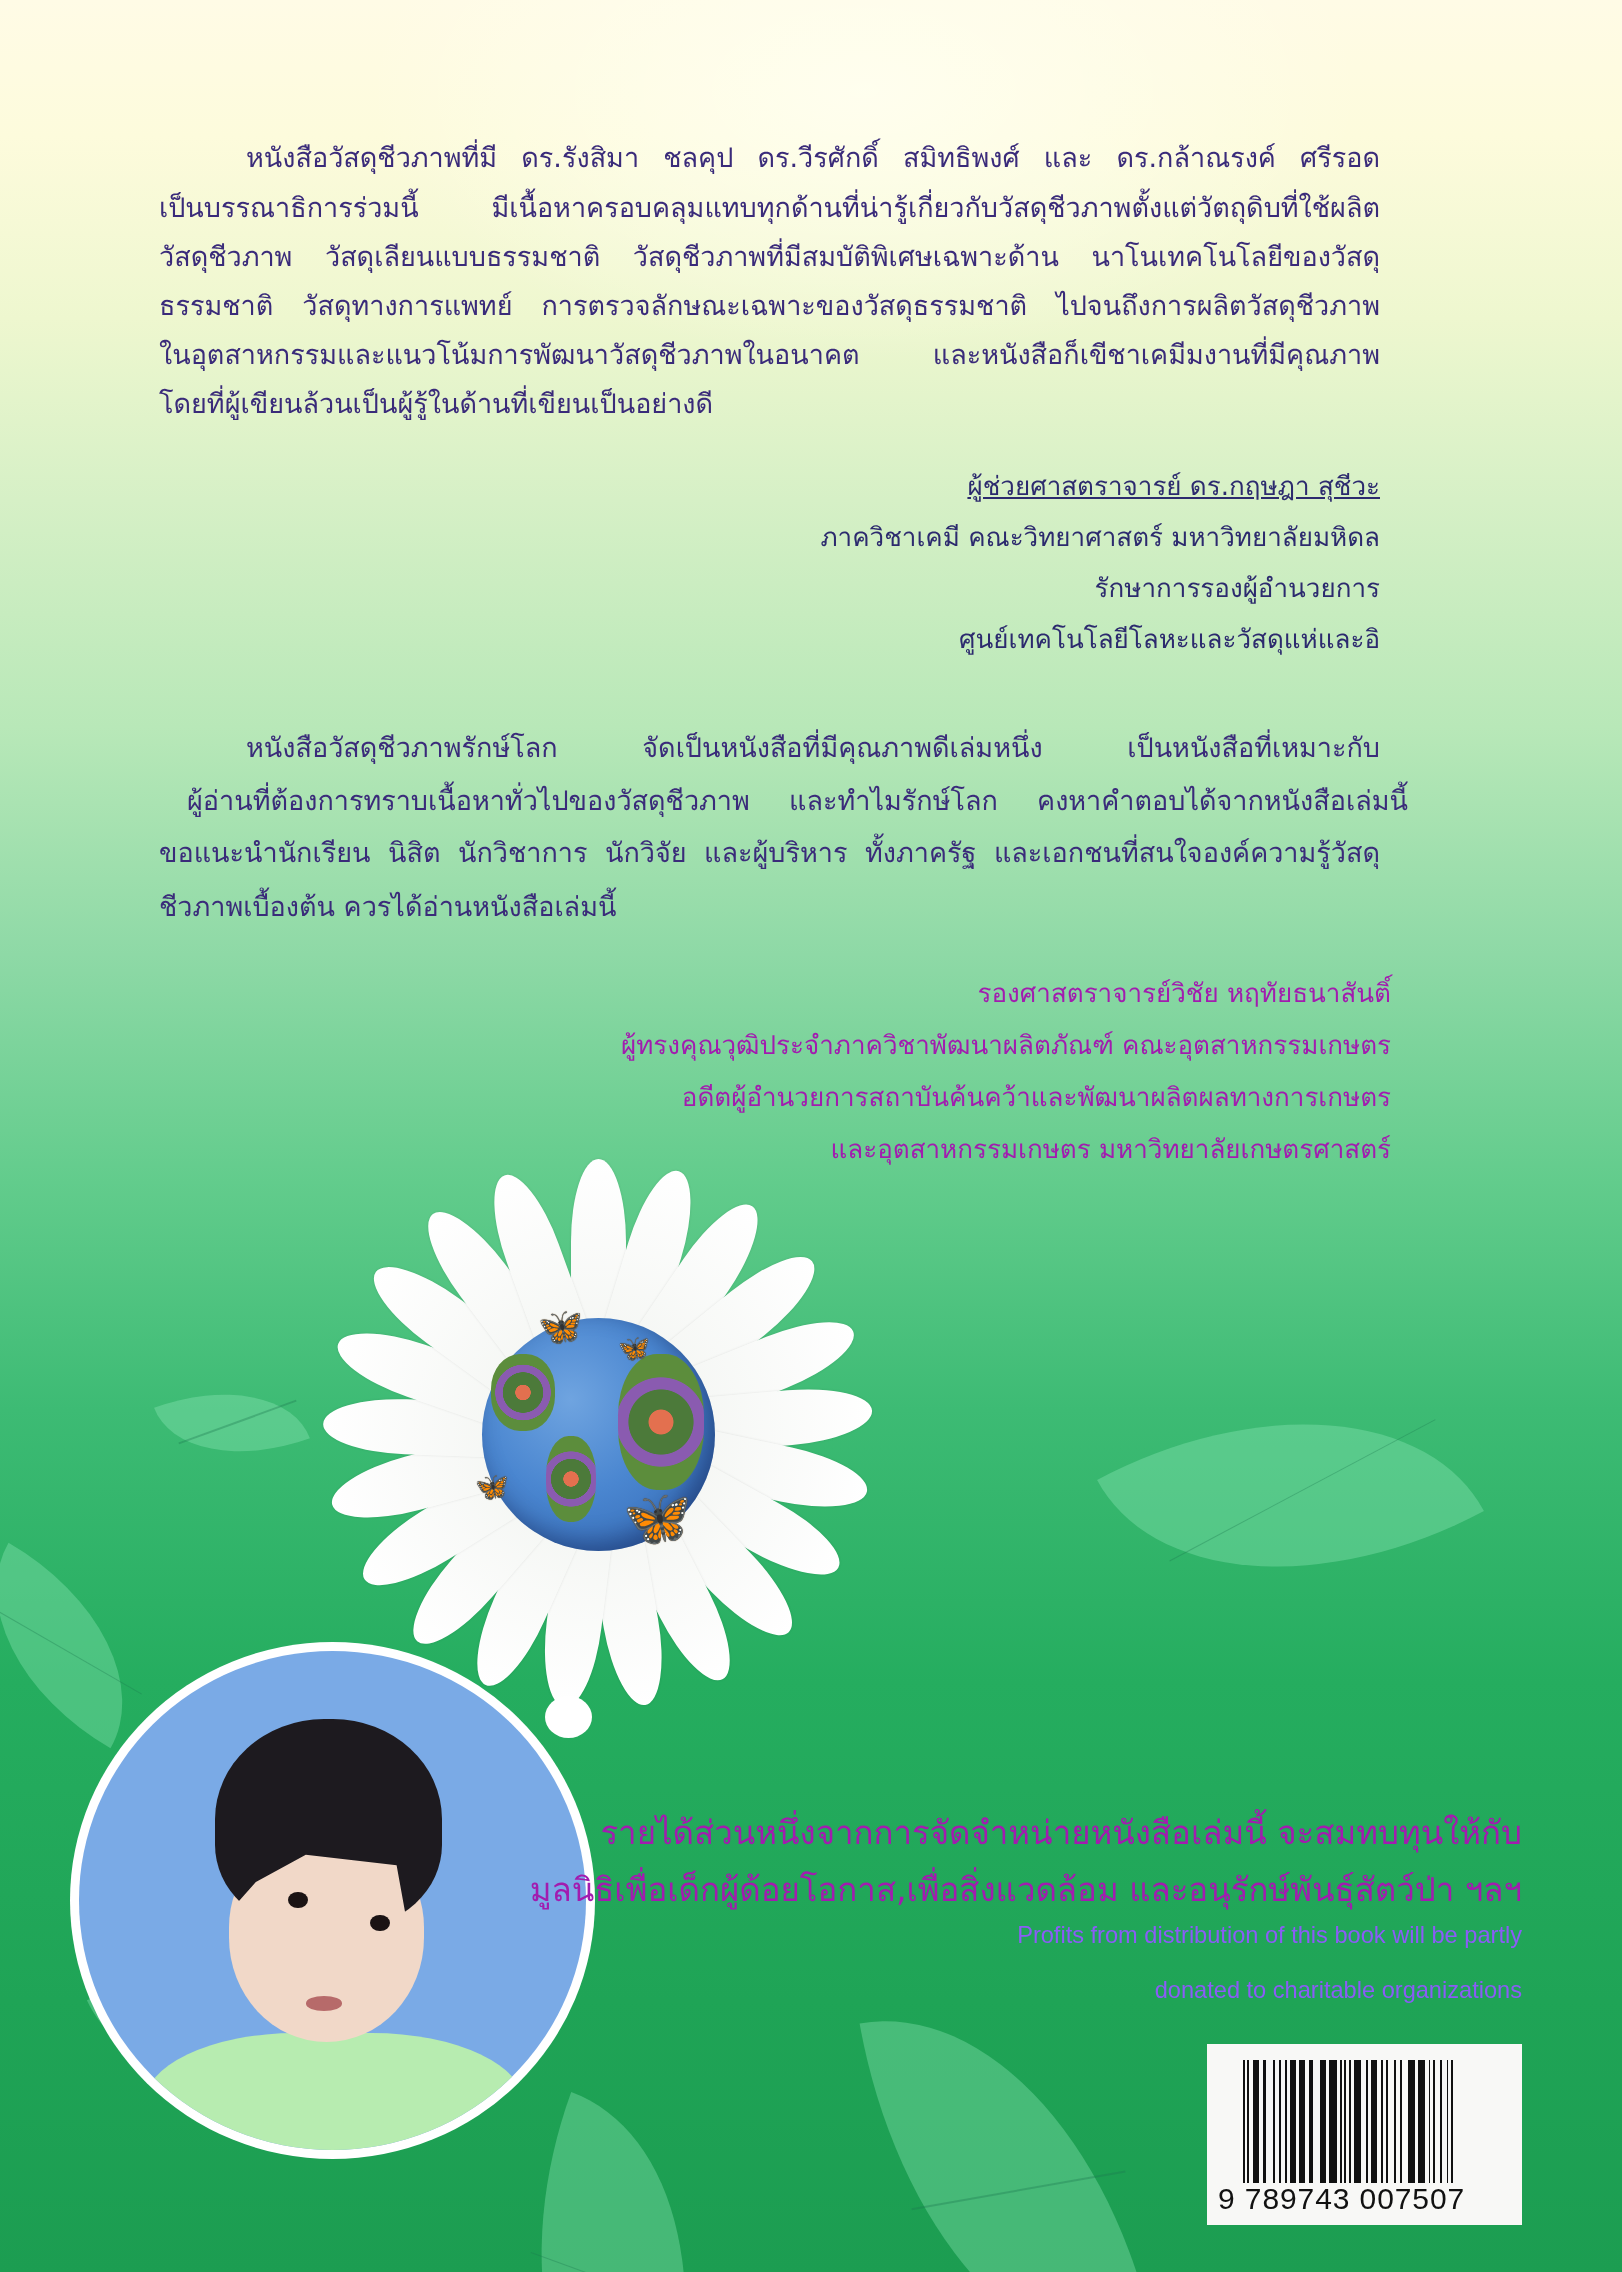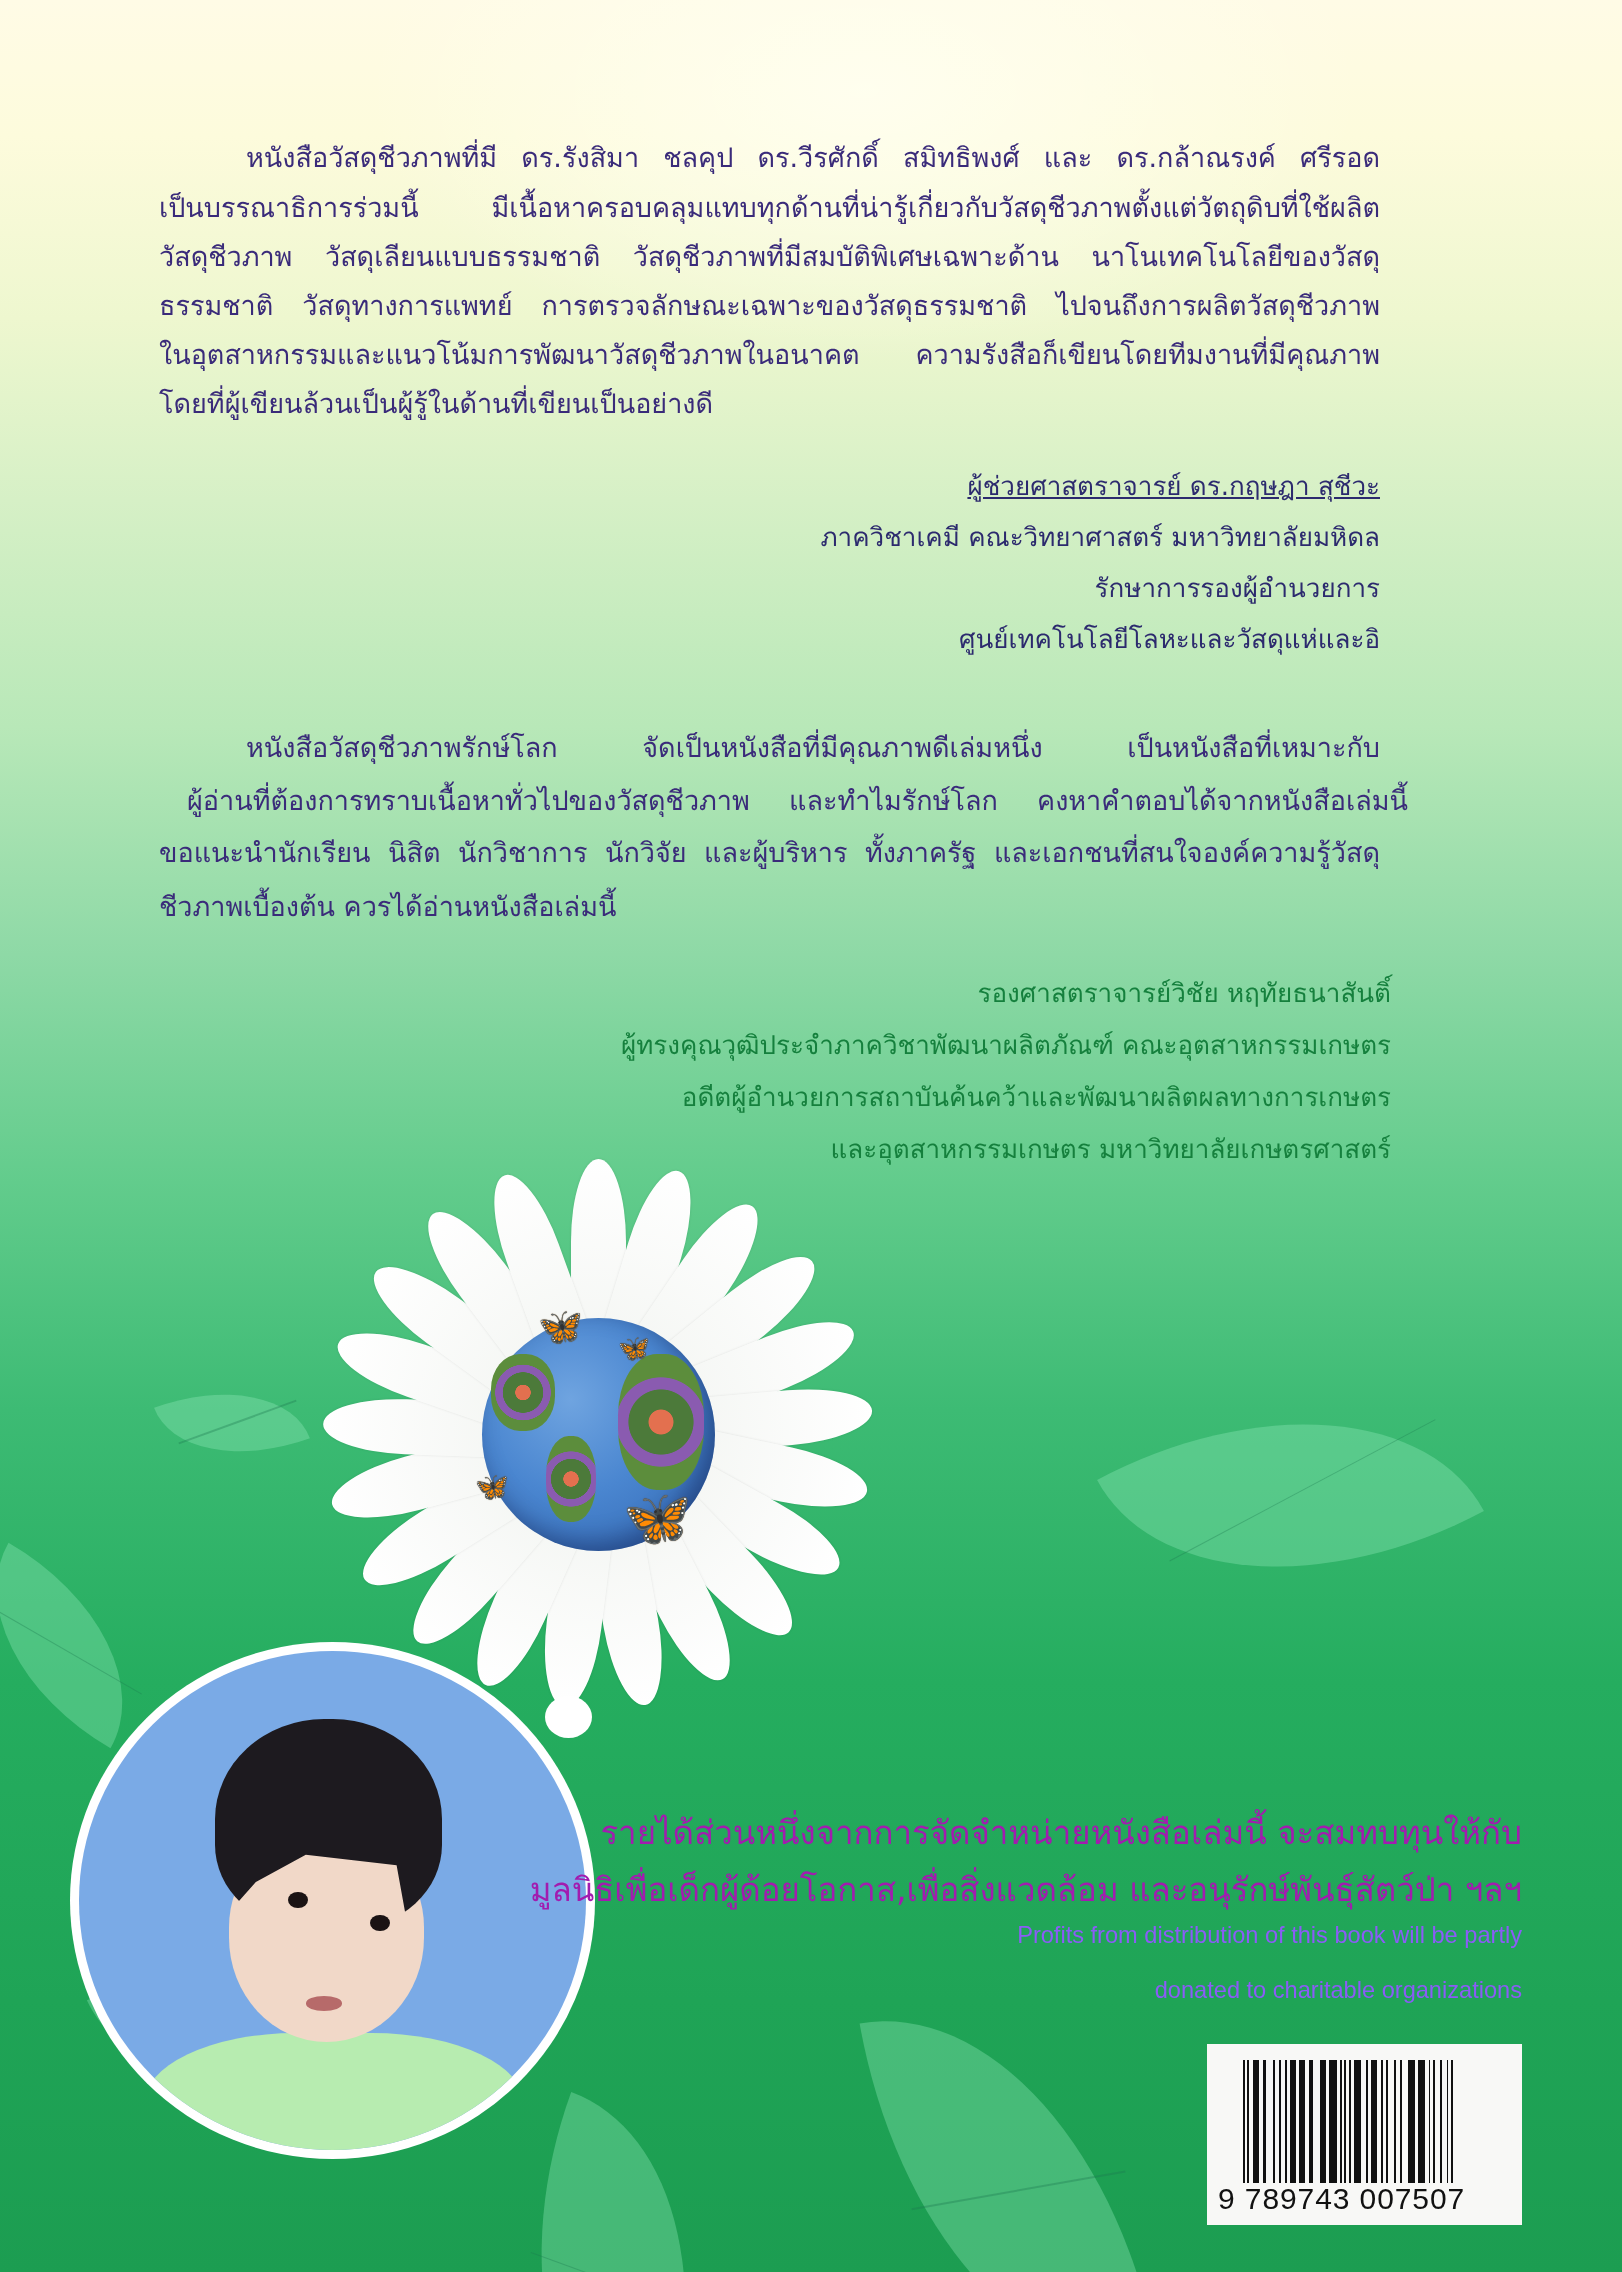--- a/index.html
+++ b/index.html
@@ -20,21 +20,21 @@
   }
   .leaf::after {
     content: ""; position: absolute; left: 8%; top: 50%; width: 92%; height: 1.8px;
     background: rgba(30,120,80,0.35); transform-origin: left center;
   }
   .para-line { position: absolute; left: 159px; width: 1221px; color: #3a2b7a;
     font-size: 27px; white-space: nowrap; text-align: justify; text-align-last: justify; }
   .para-line.last { text-align-last: left; }
   .para-line.indent { left: 246px; width: 1134px; }
   .sig-line { position: absolute; right: 243px; color: #2c2a6e; font-size: 26px; white-space: nowrap; }
-  .sig2-line { position: absolute; right: 232px; color: #15803d; font-size: 26px; white-space: nowrap; }
+  .sig2-line { position: absolute; right: 232px; color: #a21caf; font-size: 26px; white-space: nowrap; }
   .charity-line { position: absolute; right: 101px; color: #a21caf; font-size: 33px; white-space: nowrap; }
   .charity-en { position: absolute; right: 101px; color: #8b5cf6; font-size: 23.6px;
     font-family: "Liberation Sans", sans-serif; white-space: nowrap; }
 
   
   .flower { position: absolute; left: 323px; top: 1159px; width: 551px; height: 551px; }
   .petal {
     position: absolute; left: 248px; top: 0; width: 55px; height: 275px;
     background: linear-gradient(180deg, #ffffff 0%, #f4f6f3 70%, #e6ece6 100%);
     border-radius: 50% 50% 40% 40% / 30% 30% 10% 10%;
@@ -86,21 +86,21 @@
 <div class="leaf" style="left:-36px;top:1582px;width:191px;height:127px;transform:rotate(30deg);"></div>
 <div class="leaf" style="left:891px;top:2000px;width:236px;height:382px;transform:rotate(-10deg);"></div>
 <div class="leaf" style="left:509px;top:2118px;width:209px;height:327px;transform:rotate(20deg);"></div>
 <div class="leaf" style="left:109px;top:1955px;width:182px;height:145px;transform:rotate(-25deg);"></div>
 
 <section>
   <div class="para-line indent" style="top:136px;">หนังสือวัสดุชีวภาพที่มี ดร.รังสิมา ชลคุป  ดร.วีรศักดิ์ สมิทธิพงศ์ และ ดร.กล้าณรงค์ ศรีรอด</div>
   <div class="para-line" style="top:186px;">เป็นบรรณาธิการร่วมนี้ มีเนื้อหาครอบคลุมแทบทุกด้านที่น่ารู้เกี่ยวกับวัสดุชีวภาพตั้งแต่วัตถุดิบที่ใช้ผลิต</div>
   <div class="para-line" style="top:235px;">วัสดุชีวภาพ วัสดุเลียนแบบธรรมชาติ วัสดุชีวภาพที่มีสมบัติพิเศษเฉพาะด้าน นาโนเทคโนโลยีของวัสดุ</div>
   <div class="para-line" style="top:284px;">ธรรมชาติ วัสดุทางการแพทย์ การตรวจลักษณะเฉพาะของวัสดุธรรมชาติ ไปจนถึงการผลิตวัสดุชีวภาพ</div>
-  <div class="para-line" style="top:333px;">ในอุตสาหกรรมและแนวโน้มการพัฒนาวัสดุชีวภาพในอนาคต ความรังสือก็เขียนโดยทีมงานที่มีคุณภาพ</div>
+  <div class="para-line" style="top:333px;">ในอุตสาหกรรมและแนวโน้มการพัฒนาวัสดุชีวภาพในอนาคต และหนังสือก็เขีชาเคมีมงานที่มีคุณภาพ</div>
   <div class="para-line last" style="top:382px;">โดยที่ผู้เขียนล้วนเป็นผู้รู้ในด้านที่เขียนเป็นอย่างดี</div>
 </section>
 
 <section>
   <div class="sig-line" style="top:465px;text-decoration:underline;">ผู้ช่วยศาสตราจารย์ ดร.กฤษฎา  สุชีวะ</div>
   <div class="sig-line" style="top:516px;">ภาควิชาเคมี คณะวิทยาศาสตร์ มหาวิทยาลัยมหิดล</div>
   <div class="sig-line" style="top:567px;">รักษาการรองผู้อำนวยการ</div>
   <div class="sig-line" style="top:618px;">ศูนย์เทคโนโลยีโลหะและวัสดุแห่และอิ</div>
 </section>
 

